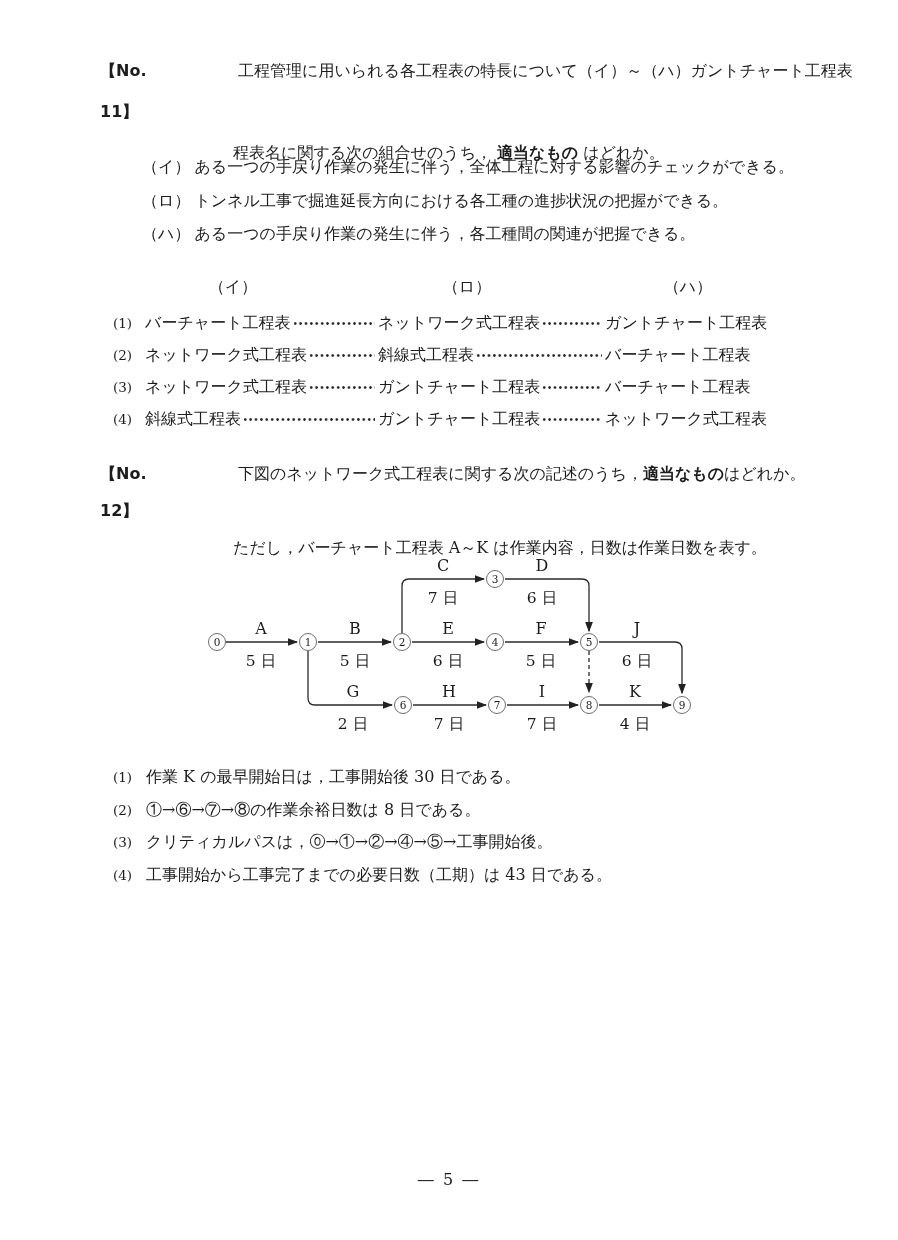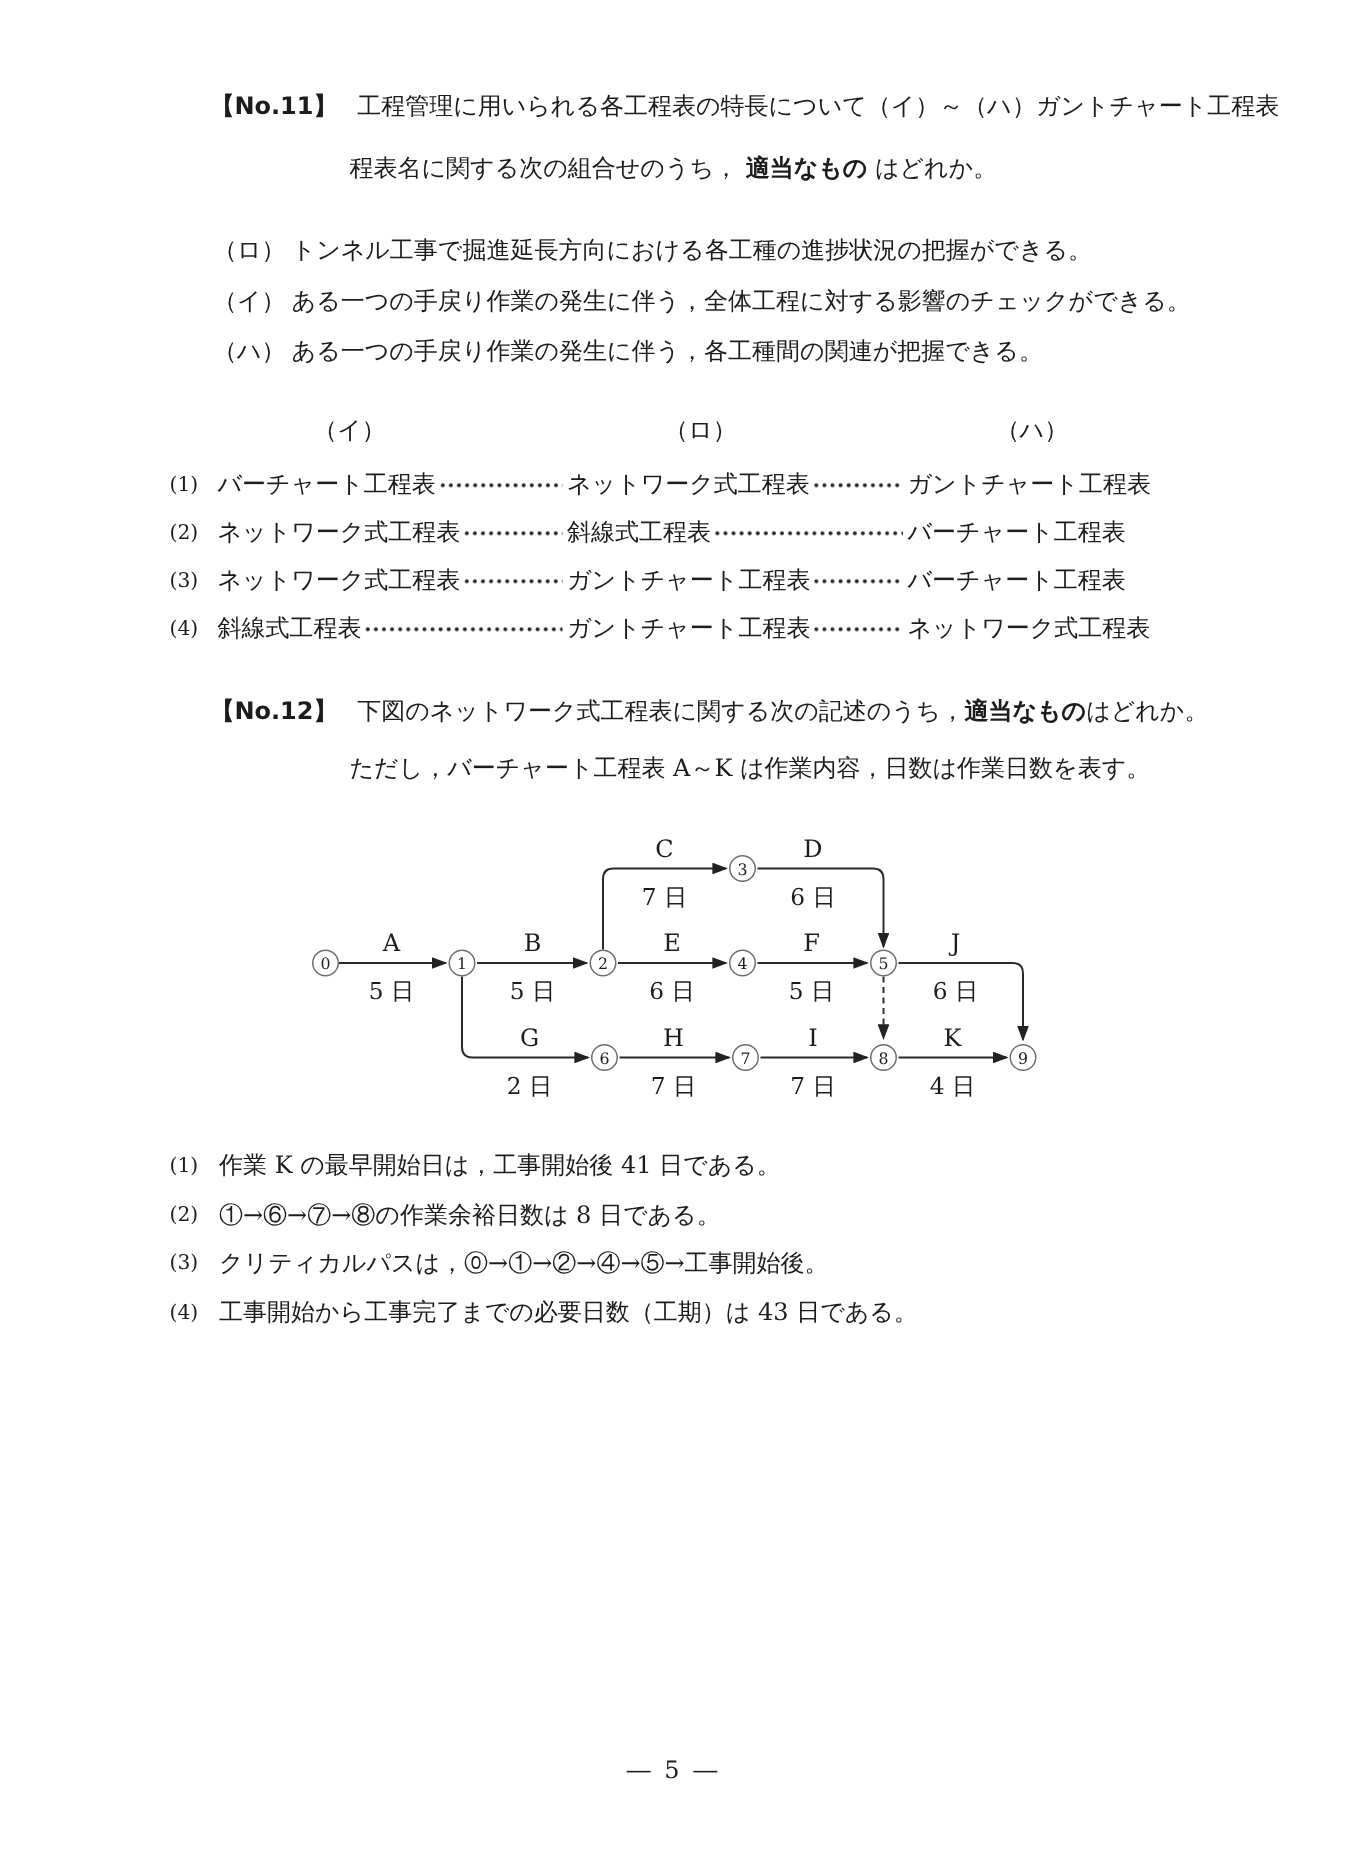--- a/index.html
+++ b/index.html
@@ -10,21 +10,21 @@
     font-size:16px; color:#1c1c1c;
   }
   .gothic { font-family:"DejaVu Sans","Liberation Sans",sans-serif; font-weight:bold; }
   .emph { font-family:Liberation Sans, sans-serif; font-weight:bold; font-style:normal; }
 
   .q-block { position:absolute; white-space:nowrap; }
   #q11 { left:100px; top:50px; width:720px; }
   #q12 { left:100px; top:455px; width:720px; }
   .q-line { line-height:41px; }
   #q12 .q-line { line-height:37px; }
-  .q-marker { display:inline-flex; width:125px; justify-content:flex-end; margin-right:8px; }
+  .q-marker { display:inline-flex; width:125px; justify-content:center; margin-right:8px;flex-direction:column; }
   .q-cont { padding-left:133px; }
 
   #q11-statements { position:absolute; left:142px; top:150px; white-space:nowrap; }
   .st-row { height:33.5px; line-height:33.5px; }
   .st-marker { margin-right:4px; }
 
   #q11-options { position:absolute; left:113px; top:272px; width:662px; }
   .opt-headers { position:relative; height:35px; line-height:30px; }
   .opt-headers span { position:absolute; transform:translateX(-50%); }
   .opt-row { display:flex; height:32px; line-height:32px; }
@@ -67,24 +67,24 @@
     </div>
     <div class="q-line q-cont">
       <span>程表名に関する次の組合せのうち，</span>
       <span class="emph">適当なもの</span>
       <span>はどれか。</span>
     </div>
   </div>
 
   <div id="q11-statements">
     <div class="st-row">
+      <span class="st-marker">（イ）</span><span>ある一つの手戻り作業の発生に伴う，全体工程に対する影響のチェックができる。</span>
+    </div>
+    <div class="st-row">
       <span class="st-marker">（ロ）</span><span>トンネル工事で掘進延長方向における各工種の進捗状況の把握ができる。</span>
-    </div>
-    <div class="st-row">
-      <span class="st-marker">（イ）</span><span>ある一つの手戻り作業の発生に伴う，全体工程に対する影響のチェックができる。</span>
     </div>
     <div class="st-row">
       <span class="st-marker">（ハ）</span><span>ある一つの手戻り作業の発生に伴う，各工種間の関連が把握できる。</span>
     </div>
   </div>
 
   <div id="q11-options">
     <div class="opt-headers">
       <span style="left:120px">（イ）</span>
       <span style="left:354px">（ロ）</span>
@@ -237,21 +237,21 @@
         <text x="357" y="184">7 日</text>
         <text x="452" y="121">6 日</text>
         <text x="450" y="184">4 日</text>
       </g>
     </svg>
   </div>
 
   <div id="q12-statements">
     <div class="s-row">
       <span class="s-num">(1)</span>
-      <span>作業 K の最早開始日は，工事開始後 41 日である。</span>
+      <span>作業 K の最早開始日は，工事開始後 30 日である。</span>
     </div>
     <div class="s-row">
       <span class="s-num">(2)</span>
       <span>①→⑥→⑦→⑧の作業余裕日数は 8 日である。</span>
     </div>
     <div class="s-row">
       <span class="s-num">(3)</span>
       <span>クリティカルパスは，⓪→①→②→④→⑤→工事開始後。</span>
     </div>
     <div class="s-row">

